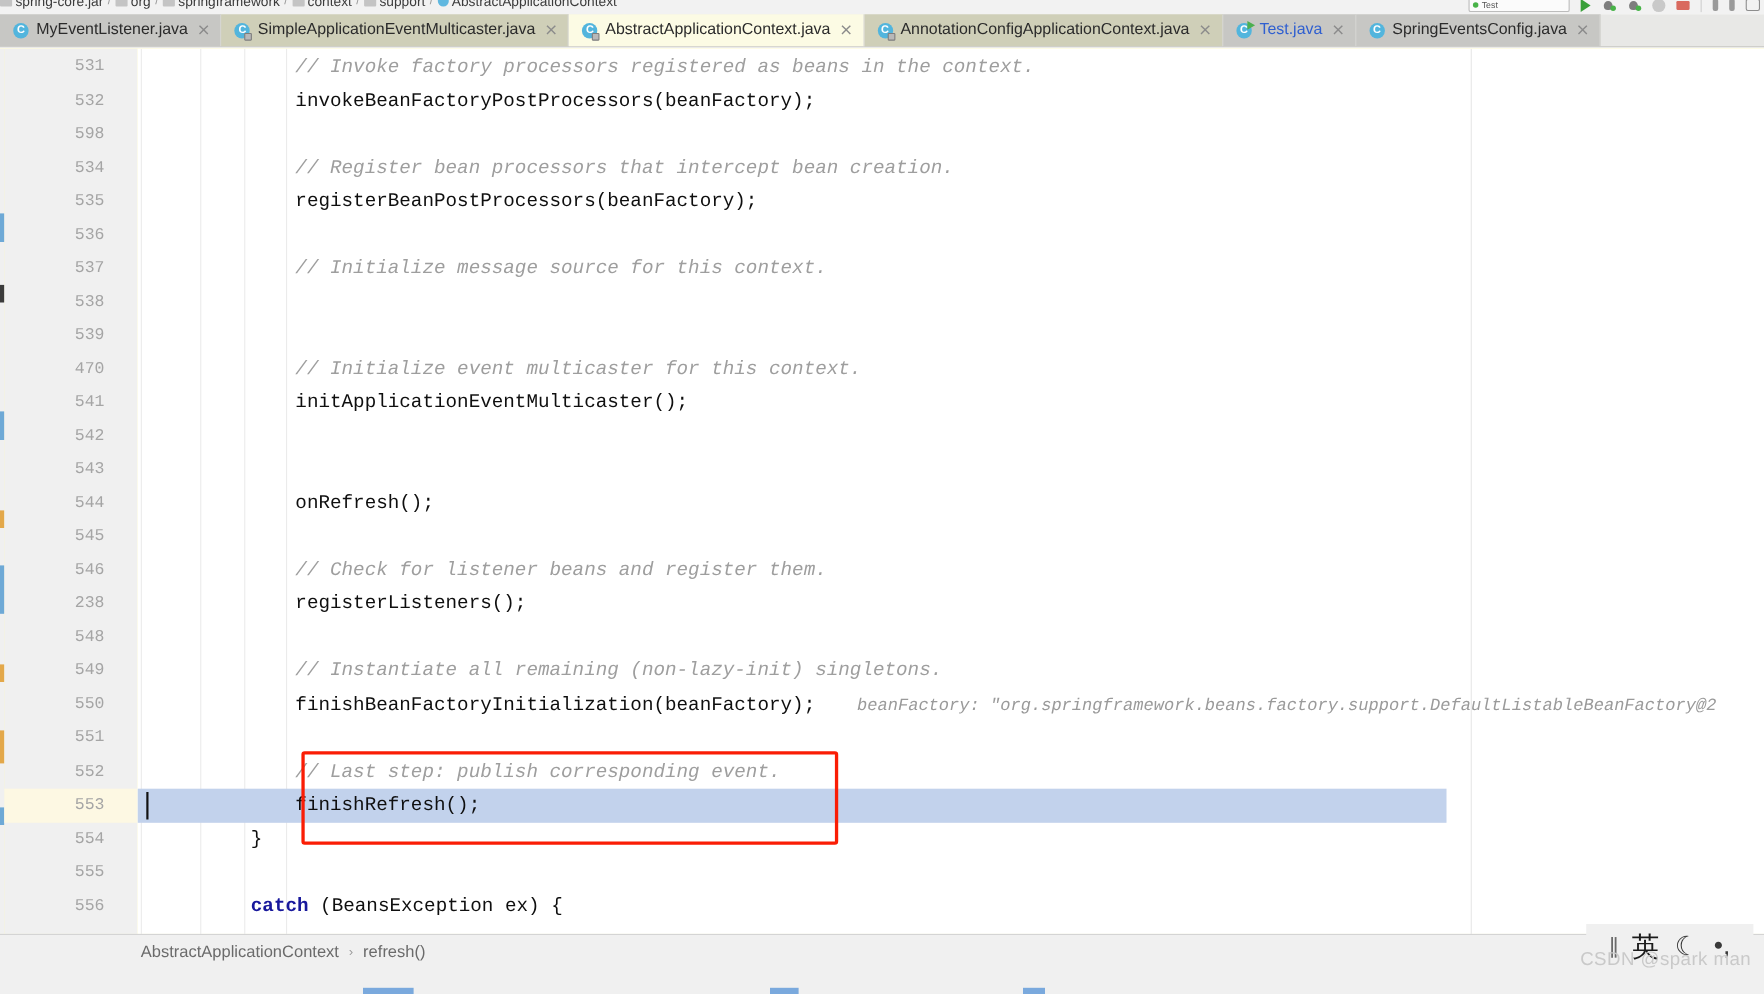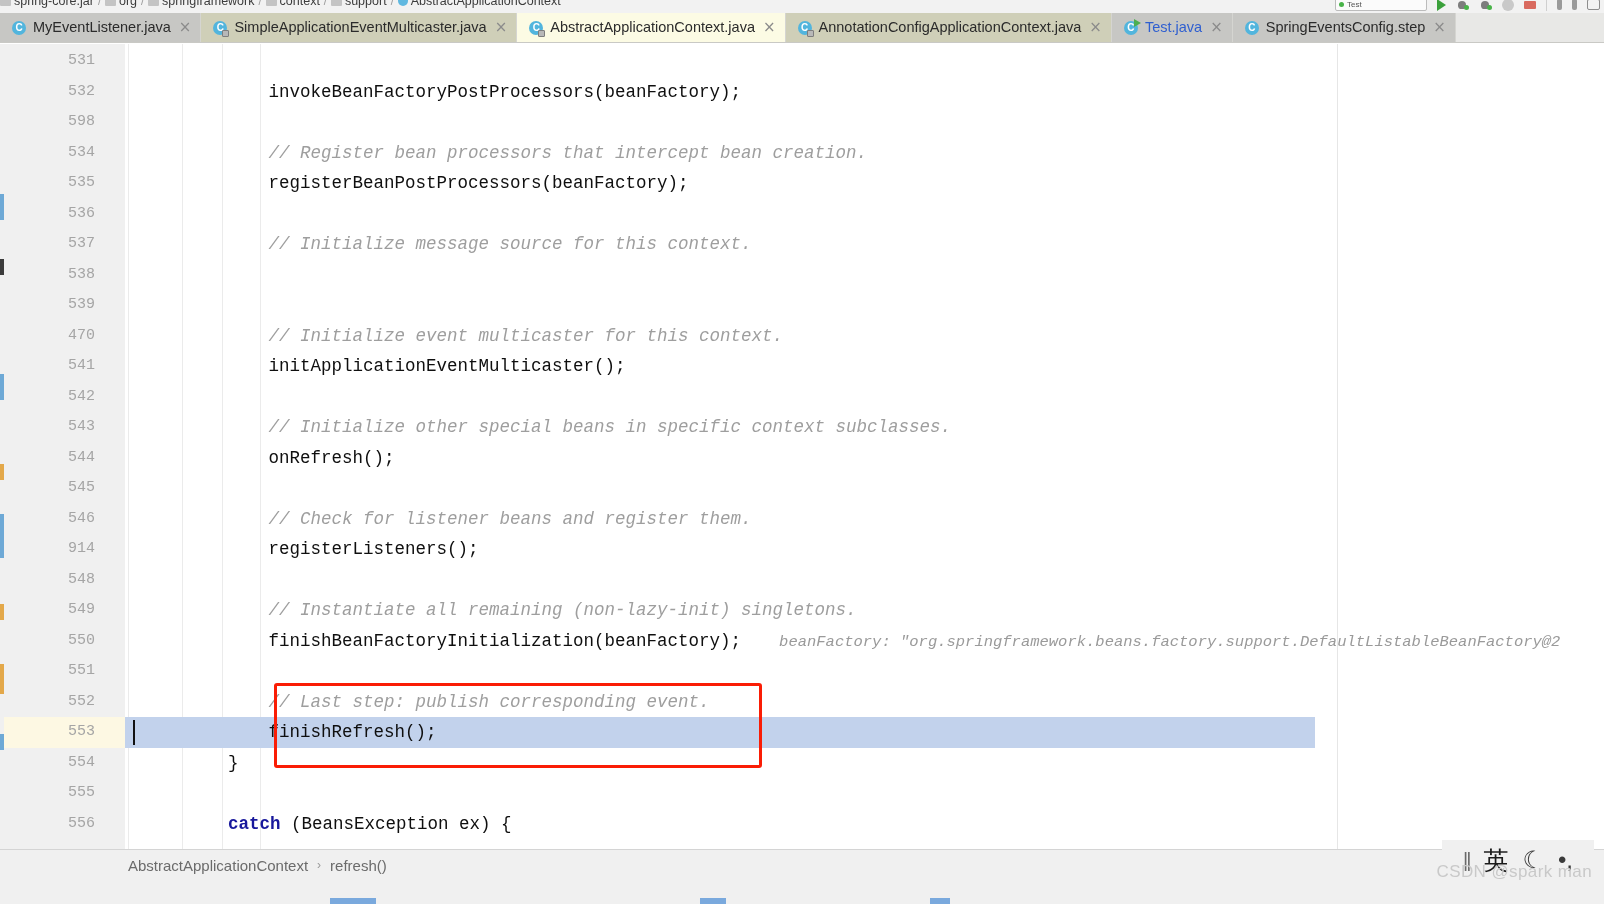--- a/index.html
+++ b/index.html
@@ -297,21 +297,21 @@
           <span class="disc">C</span>
           <span class="runbadge"></span>
         </span>
         <span class="tabname">Test.java</span>
         <span class="close">×</span>
       </div>
       <div class="tab inactive-gray">
         <span class="clsicon">
           <span class="disc">C</span>
         </span>
-        <span class="tabname">SpringEventsConfig.step</span>
+        <span class="tabname">SpringEventsConfig.java</span>
         <span class="close">×</span>
       </div>
     </div>
 
   <div class="editor">
     <div class="changebar" id="changebar">
         <div class="chg blue" style="top: 150px; height: 26px;"></div>
         <div class="chg dark" style="top: 215px; height: 16px;"></div>
         <div class="chg blue" style="top: 330px; height: 26px;"></div>
         <div class="chg orange" style="top: 420px; height: 16px;"></div>
@@ -330,45 +330,45 @@
         <div class="lnum" style="top: 185px;">537</div>
         <div class="lnum" style="top: 215.5px;">538</div>
         <div class="lnum" style="top: 246px;">539</div>
         <div class="lnum" style="top: 276.5px;">470</div>
         <div class="lnum" style="top: 307px;">541</div>
         <div class="lnum" style="top: 337.5px;">542</div>
         <div class="lnum" style="top: 368px;">543</div>
         <div class="lnum" style="top: 398.5px;">544</div>
         <div class="lnum" style="top: 429px;">545</div>
         <div class="lnum" style="top: 459.5px;">546</div>
-        <div class="lnum" style="top: 490px;">914</div>
+        <div class="lnum" style="top: 490px;">238</div>
         <div class="lnum" style="top: 520.5px;">548</div>
         <div class="lnum" style="top: 551px;">549</div>
         <div class="lnum" style="top: 581.5px;">550</div>
         <div class="lnum" style="top: 612px;">551</div>
         <div class="lnum" style="top: 642.5px;">552</div>
         <div class="gutter-hl" style="top: 673px;"></div>
         <div class="lnum" style="top: 673px;">553</div>
         <div class="lnum" style="top: 703.5px;">554</div>
         <div class="lnum" style="top: 734px;">555</div>
         <div class="lnum" style="top: 764.5px;">556</div>
       </div>
     <div class="codearea" id="codearea">
         <div class="indentguide" style="left: 3px;"></div>
         <div class="indentguide" style="left: 57px;"></div>
         <div class="indentguide" style="left: 97px;"></div>
         <div class="indentguide" style="left: 135px;"></div>
         <div class="margin-guide" style="left: 1212px;"></div>
+        <div class="codeline" style="top: 2px; left: 143.5px;"><span class="cmt">// Invoke factory processors registered as beans in the context.</span></div>
         <div class="codeline" style="top: 32.5px; left: 143.5px;"><span>invokeBeanFactoryPostProcessors(beanFactory);</span></div>
         <div class="codeline" style="top: 93.5px; left: 143.5px;"><span class="cmt">// Register bean processors that intercept bean creation.</span></div>
         <div class="codeline" style="top: 124px; left: 143.5px;"><span>registerBeanPostProcessors(beanFactory);</span></div>
         <div class="codeline" style="top: 185px; left: 143.5px;"><span class="cmt">// Initialize message source for this context.</span></div>
         <div class="codeline" style="top: 276.5px; left: 143.5px;"><span class="cmt">// Initialize event multicaster for this context.</span></div>
         <div class="codeline" style="top: 307px; left: 143.5px;"><span>initApplicationEventMulticaster();</span></div>
-        <div class="codeline" style="top: 368px; left: 143.5px;"><span class="cmt">// Initialize other special beans in specific context subclasses.</span></div>
         <div class="codeline" style="top: 398.5px; left: 143.5px;"><span>onRefresh();</span></div>
         <div class="codeline" style="top: 459.5px; left: 143.5px;"><span class="cmt">// Check for listener beans and register them.</span></div>
         <div class="codeline" style="top: 551px; left: 143.5px;"><span class="cmt">// Instantiate all remaining (non-lazy-init) singletons.</span></div>
         <div class="codeline" style="top: 490px; left: 143.5px;"><span>registerListeners();</span></div>
         <div class="codeline" style="top: 581.5px; left: 143.5px;"><span>finishBeanFactoryInitialization(beanFactory);</span><span class="hint" style="margin-left: 38px;">beanFactory: "org.springframework.beans.factory.support.DefaultListableBeanFactory@2</span></div>
         <div class="codeline" style="top: 642.5px; left: 143.5px;"><span class="cmt">// Last step: publish corresponding event.</span></div>
         <div class="selband" style="top: 673px;"></div>
         <div class="caret" style="top: 676px; left: 8px;"></div>
         <div class="codeline" style="top: 673px; left: 143.5px;"><span>finishRefresh();</span></div>
         <div class="codeline" style="top: 703.5px; left: 103px;"><span>}</span></div>

